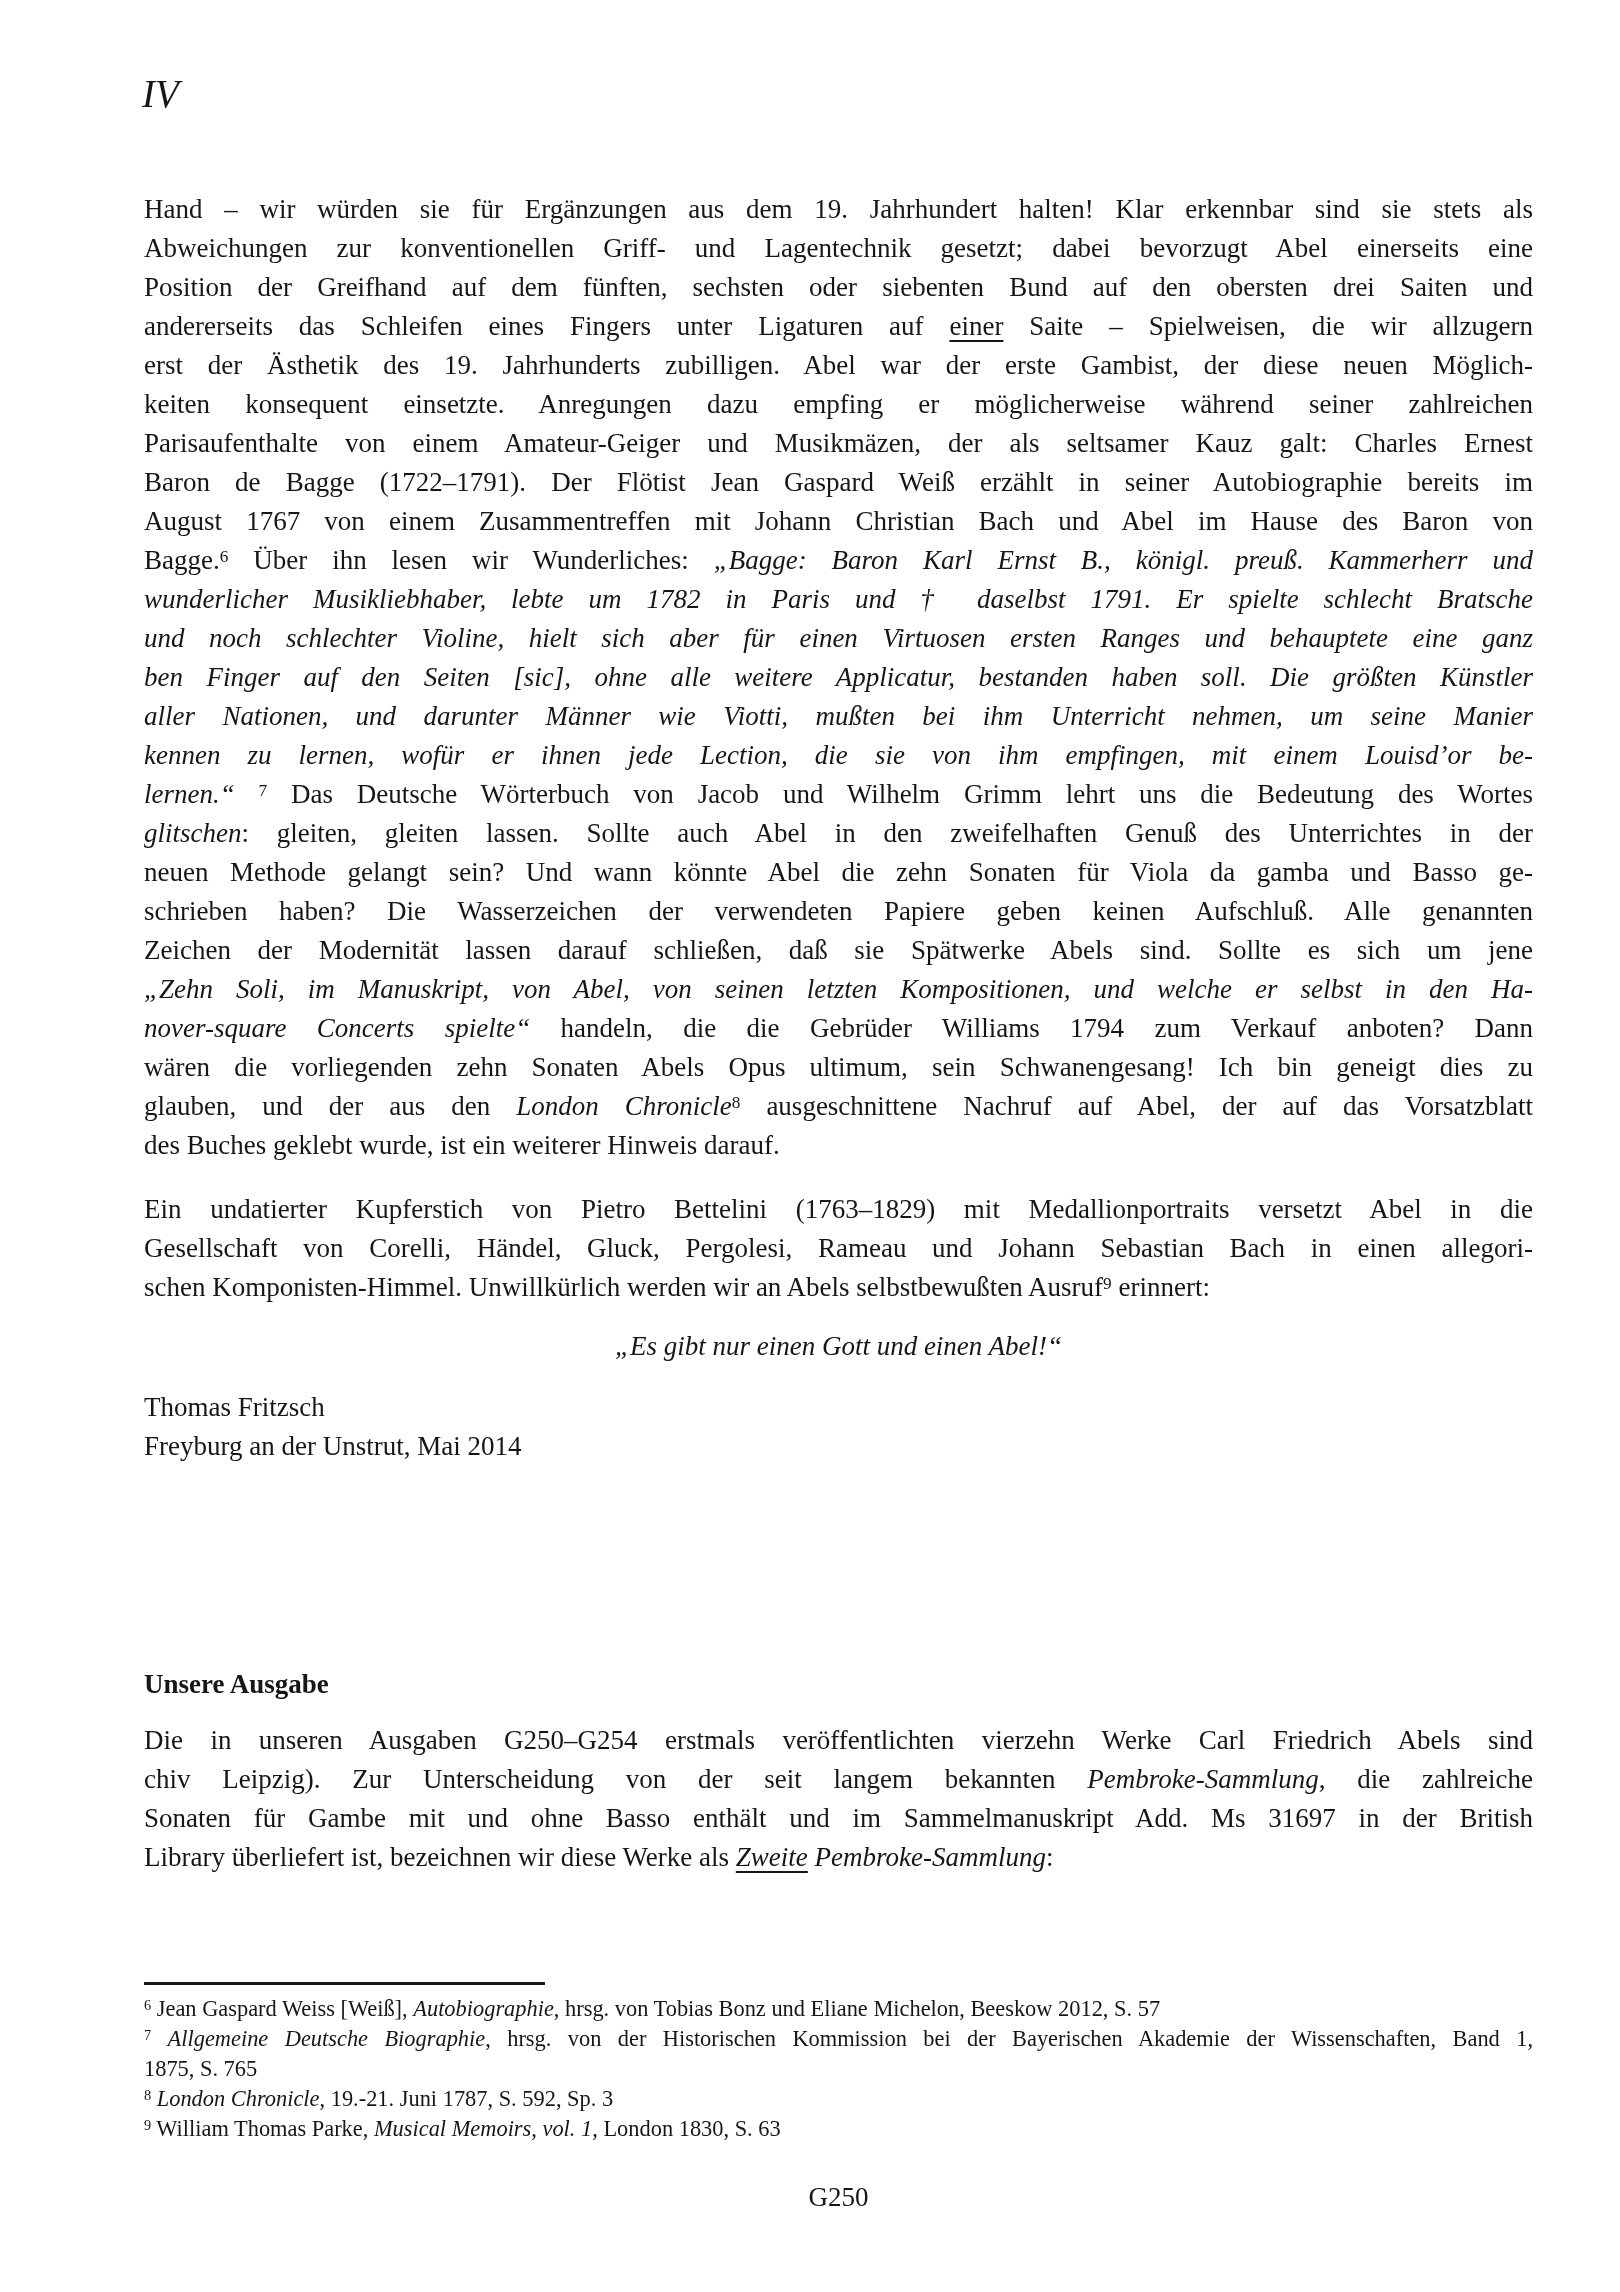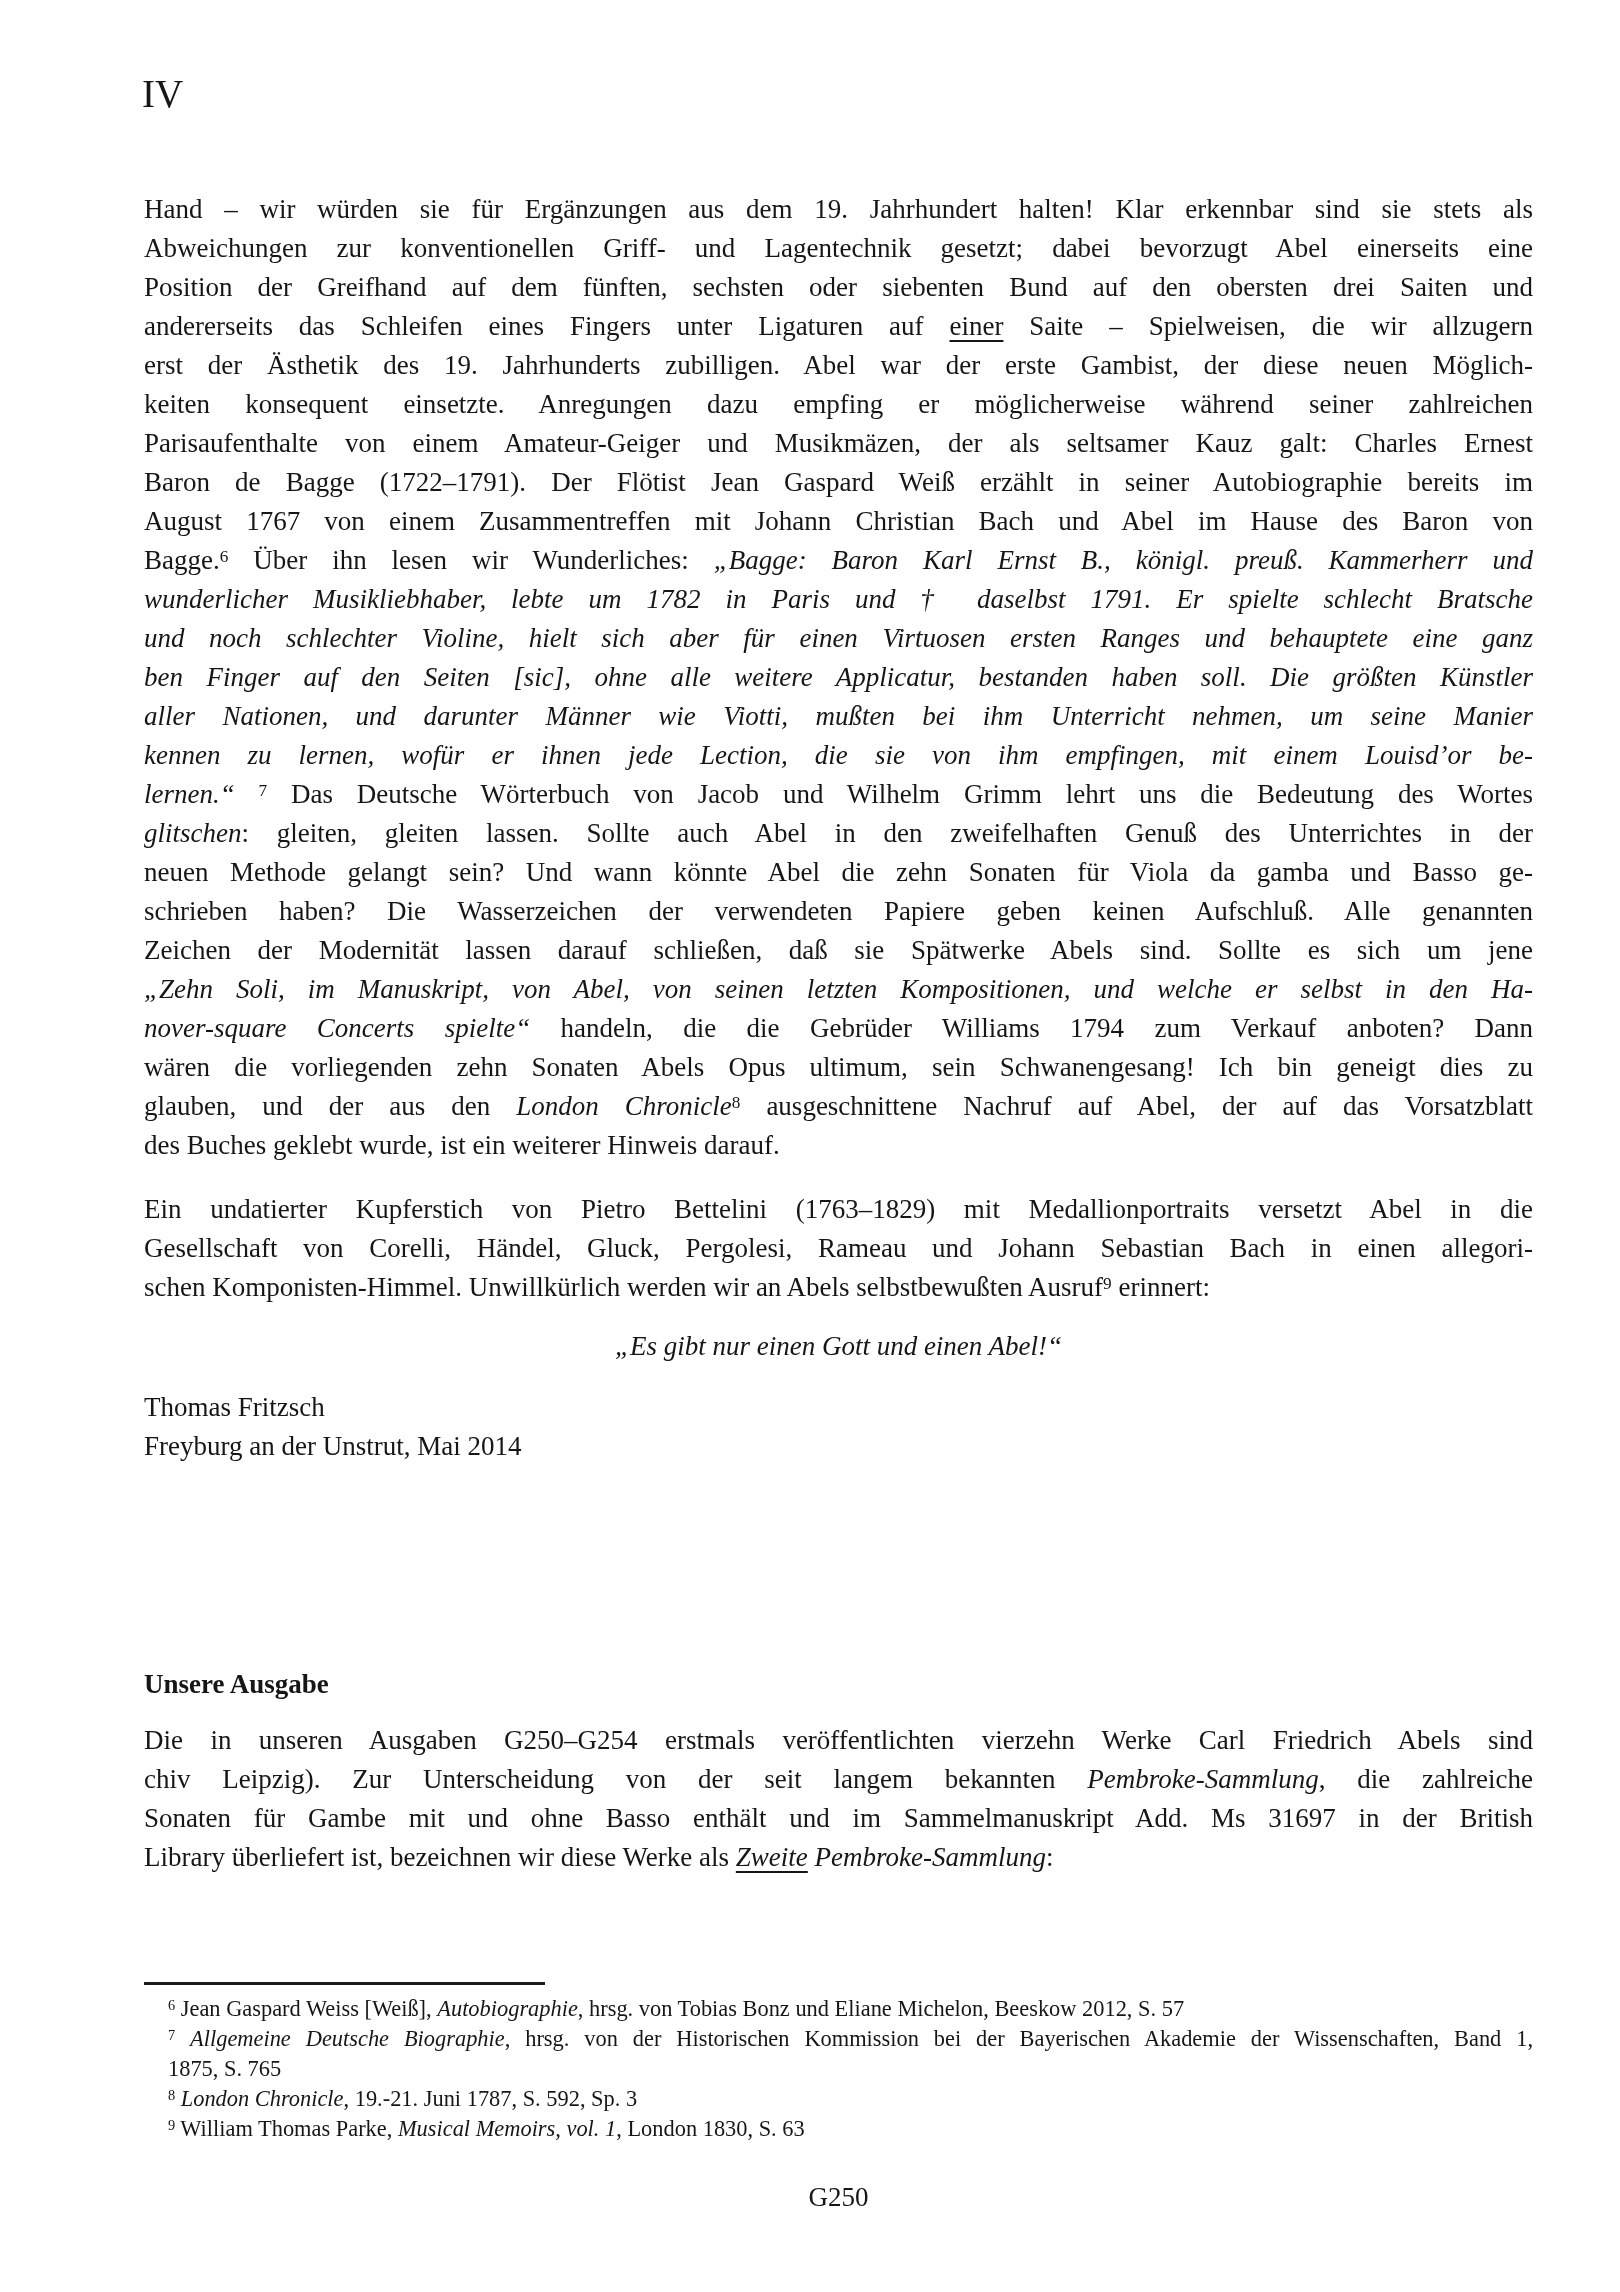--- a/index.html
+++ b/index.html
@@ -6,39 +6,39 @@
   #page{
     position:relative;
     width:1620px;height:2293px;
     background:#ffffff;
     color:#161616;
     font-family:"Liberation Serif","DejaVu Serif",serif;
     overflow:hidden;
   }
   .pagenum{
     position:absolute;left:142px;top:74px;
-    font-size:39px;line-height:1;
+    font-style:italic;font-size:39px;line-height:1;
   }
   .col{position:absolute;left:144px;width:1389px;}
   .para{font-size:27px;}
   .tline{
     line-height:39px;white-space:normal;
     text-align:justify;text-align-last:justify;
   }
   .tline-last{text-align:left;text-align-last:left;}
   .quote .tline,.quote .tline-last{text-align:center;text-align-last:center;}
   .quote{font-size:27px;font-style:italic;}
   .sig{font-size:27px;text-align:left;}
   .sig div{line-height:39px;}
   .heading{
     position:absolute;left:144px;width:1389px;top:1665px;
     font-size:27px;font-weight:bold;line-height:39px;margin:0;
   }
   .fn{font-size:22.4px;}
-  .fn .tline{line-height:30px;margin-left:24px;}
+  .fn .tline{line-height:30px;}
   .fnrule{
     position:absolute;left:144px;top:1982px;
     width:401px;height:2.7px;background:#1a1a1a;
   }
   .plate{font-size:27px;text-align:center;line-height:39px;}
   .it{font-style:italic;}
   .un{text-decoration:underline;text-decoration-thickness:1.8px;text-underline-offset:4.5px;}
   sup{
     font-size:0.64em;line-height:0;vertical-align:baseline;
     position:relative;top:-0.42em;

